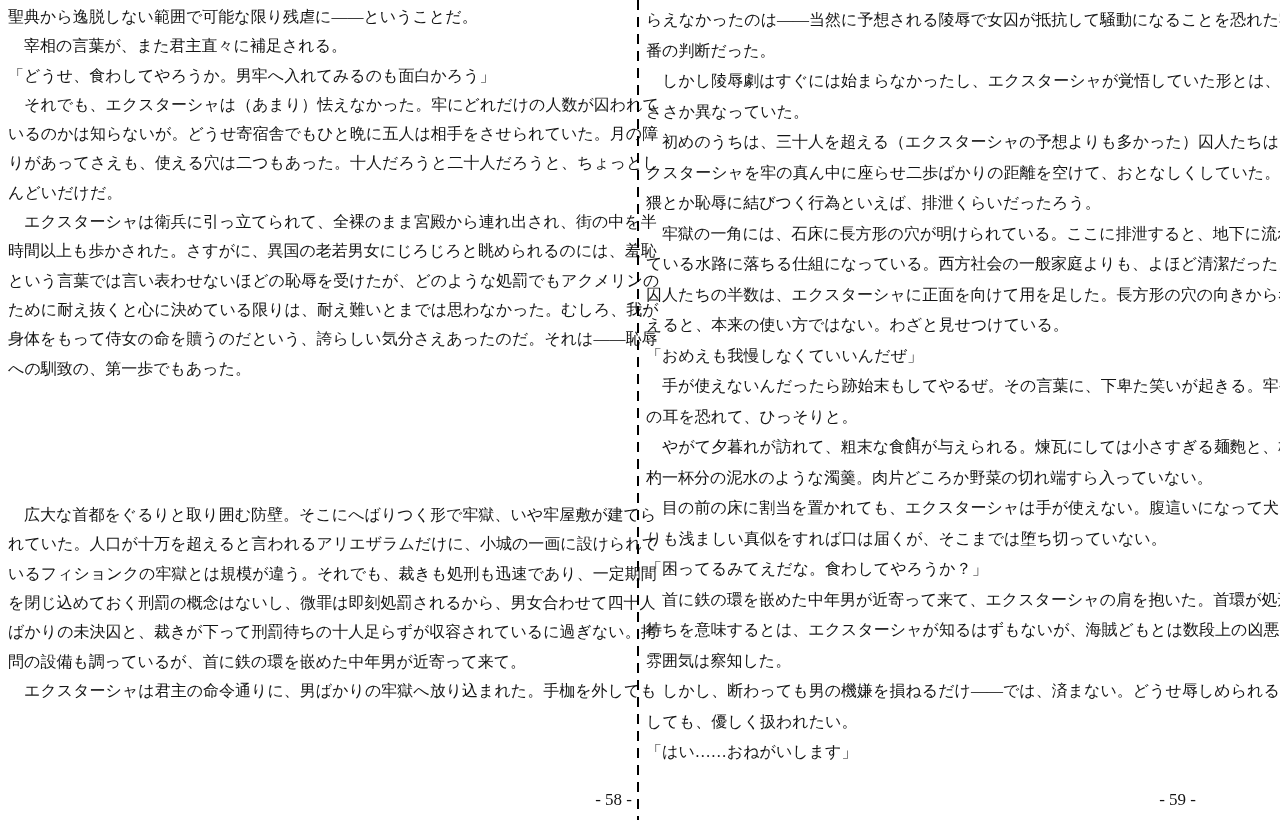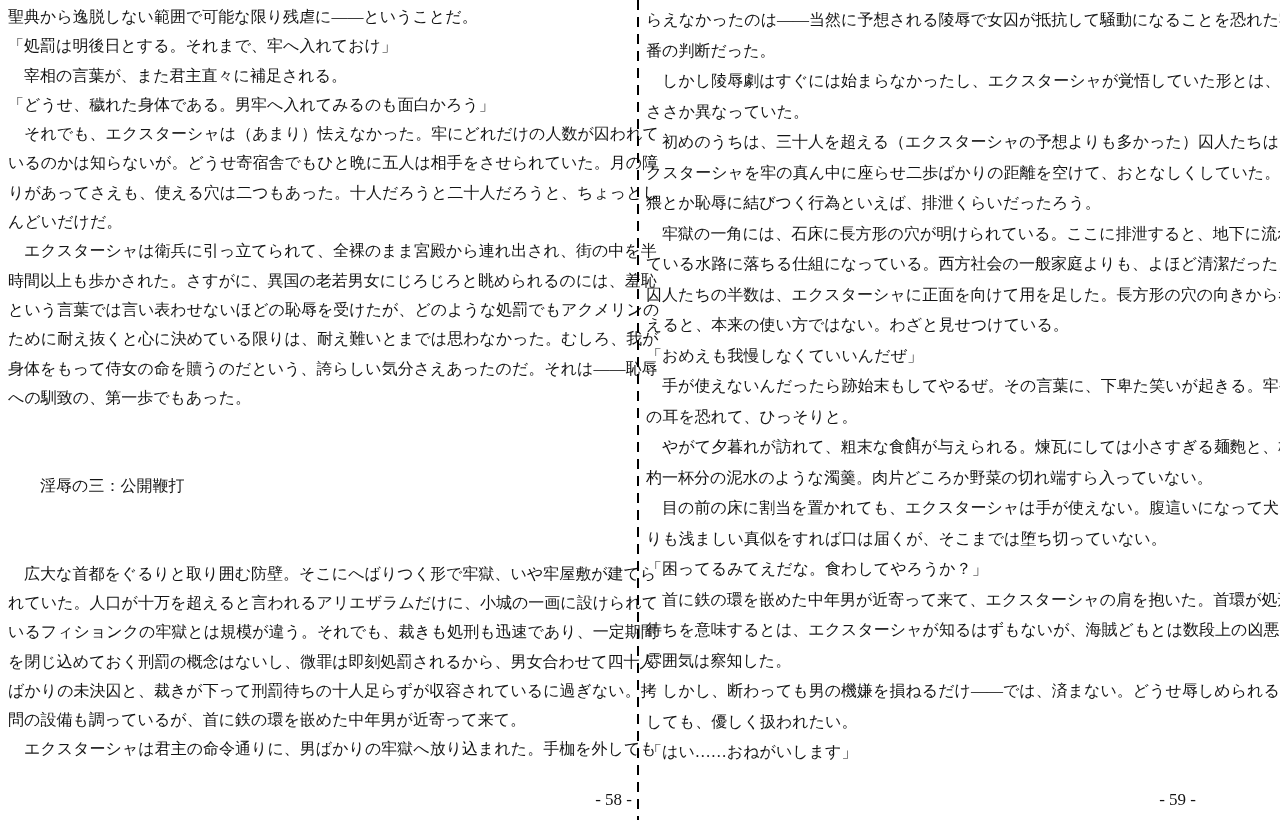--- a/index.html
+++ b/index.html
@@ -79,36 +79,34 @@
   .page-right .footer { transform: translateX(-78px); }
 </style>
 </head>
 <body>
 
 <div class="doc" style="background: rgb(255, 255, 255); color: rgb(20, 20, 20);">
 
   <div class="page page-left">
     <div class="lines">
         <div class="line">聖典から逸脱しない範囲で可能な限り残虐に——ということだ。</div>
-        <div class="line">「処罰は明後日とする。それまで、牢へ入れておけ」</div>
         <div class="line">　宰相の言葉が、また君主直々に補足される。</div>
-        <div class="line">「どうせ、穢れた身体である。男牢へ入れてみるのも面白かろう」</div>
+        <div class="line">「どうせ、食わしてやろうか。男牢へ入れてみるのも面白かろう」</div>
         <div class="line">　それでも、エクスターシャは（あまり）怯えなかった。牢にどれだけの人数が囚われて</div>
         <div class="line">いるのかは知らないが。どうせ寄宿舎でもひと晩に五人は相手をさせられていた。月の障</div>
         <div class="line">りがあってさえも、使える穴は二つもあった。十人だろうと二十人だろうと、ちょっとし</div>
         <div class="line">んどいだけだ。</div>
         <div class="line">　エクスターシャは衛兵に引っ立てられて、全裸のまま宮殿から連れ出され、街の中を半</div>
         <div class="line">時間以上も歩かされた。さすがに、異国の老若男女にじろじろと眺められるのには、羞恥</div>
         <div class="line">という言葉では言い表わせないほどの恥辱を受けたが、どのような処罰でもアクメリンの</div>
         <div class="line">ために耐え抜くと心に決めている限りは、耐え難いとまでは思わなかった。むしろ、我が</div>
         <div class="line">身体をもって侍女の命を贖うのだという、誇らしい気分さえあったのだ。それは——恥辱</div>
         <div class="line">への馴致の、第一歩でもあった。</div>
         <div class="line">&nbsp;</div>
         <div class="line">&nbsp;</div>
-        <div class="line">　　淫辱の三：公開鞭打</div>
         <div class="line">&nbsp;</div>
         <div class="line">&nbsp;</div>
         <div class="line">　広大な首都をぐるりと取り囲む防壁。そこにへばりつく形で牢獄、いや牢屋敷が建てら</div>
         <div class="line">れていた。人口が十万を超えると言われるアリエザラムだけに、小城の一画に設けられて</div>
         <div class="line">いるフィションクの牢獄とは規模が違う。それでも、裁きも処刑も迅速であり、一定期間</div>
         <div class="line">を閉じ込めておく刑罰の概念はないし、微罪は即刻処罰されるから、男女合わせて四十人</div>
         <div class="line">ばかりの未決囚と、裁きが下って刑罰待ちの十人足らずが収容されているに過ぎない。拷</div>
         <div class="line">問の設備も調っているが、首に鉄の環を嵌めた中年男が近寄って来て。</div>
         <div class="line">　エクスターシャは君主の命令通りに、男ばかりの牢獄へ放り込まれた。手枷を外しても</div>
       </div>

